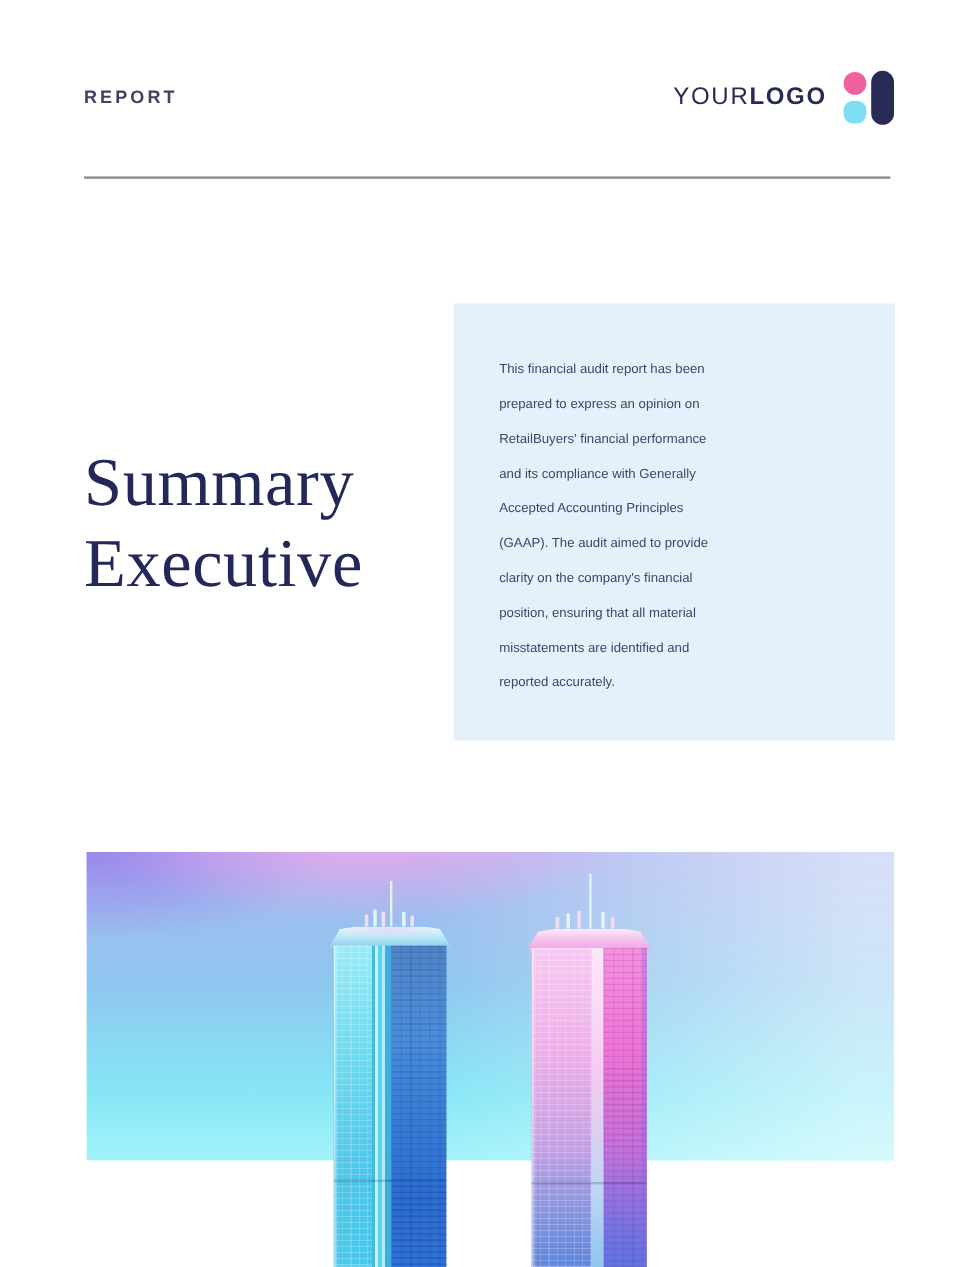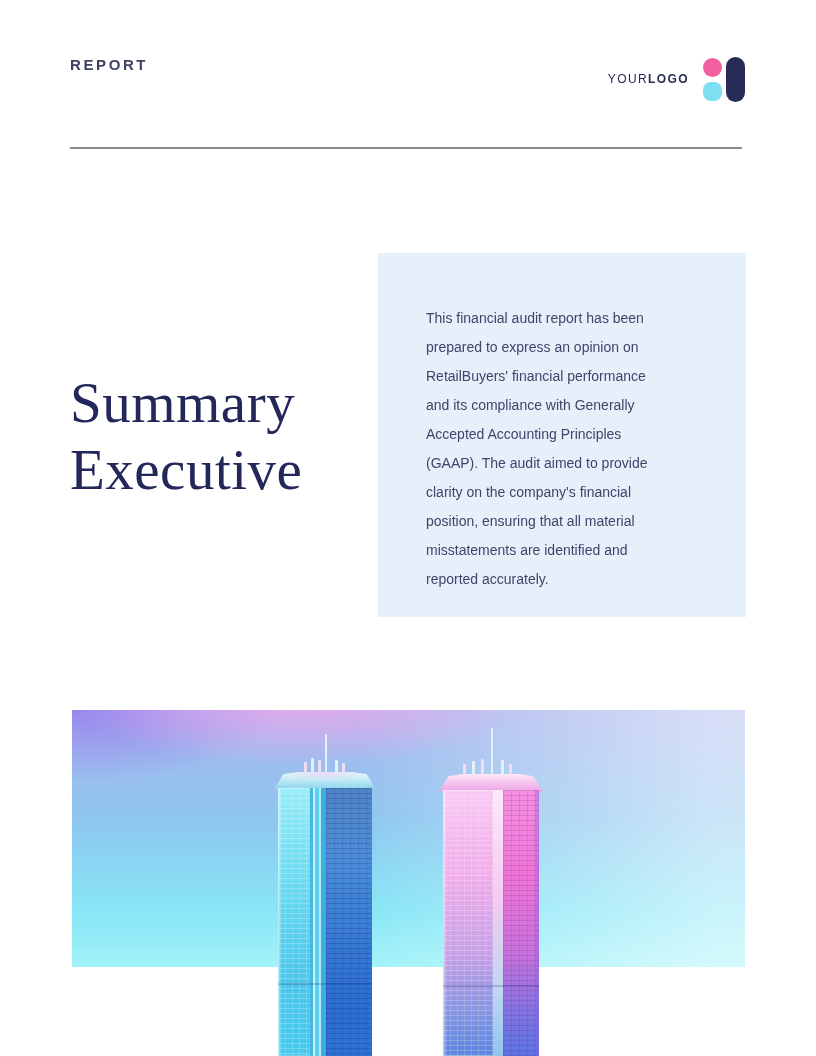--- a/index.html
+++ b/index.html
@@ -7,29 +7,29 @@
     position:relative;
     width:816px;height:1056px;
     background:#ffffff;
     overflow:hidden;
     font-family:"Liberation Sans", sans-serif;
   }
 
   
   .header{
     position:absolute;left:70px;right:71px;top:56px;height:50px;
-    display:flex;justify-content:space-between;align-items:flex-start;
+    display:flex;justify-content:space-between;align-items:center;
   }
   .kicker{
     font-size:15px;font-weight:600;letter-spacing:2.6px;
     color:var(--kicker,#3e4363);
   }
   .logo{display:flex;align-items:center;gap:14px;}
   .logo-text{
-    font-size:12px;letter-spacing:1.4px;color:var(--navy,#272b55);
+    font-size:20px;letter-spacing:1.4px;color:var(--navy,#272b55);
     font-weight:400;
   }
   .logo-text b{font-weight:800;}
   .logo-mark{display:flex;align-items:center;gap:4px;height:46px;}
   .logo-col{display:flex;flex-direction:column;gap:5px;}
   .dot{width:19px;height:19px;border-radius:50%;display:block;}
   .dot-pink{background:var(--logo-pink,#f2619f);}
   .dot-cyan{background:var(--logo-cyan,#7edff2);border-radius:42%;}
   .pill{width:19px;height:45px;border-radius:10px;background:var(--navy,#232350);display:block;}
 
@@ -48,22 +48,22 @@
   .headline span{display:block;}
 
   
   .info-box{
     position:absolute;left:378px;top:253px;width:368px;height:364px;
     background:var(--box-bg,#e6f0fb);
     box-sizing:border-box;
     padding:41px 24px 0 38px;
   }
   .info-box p{
-    margin:10px;
-    font-size:14px;line-height:29px;
+    margin:0;
+    font-size:11px;line-height:29px;
     color:var(--body-text,#3e4569);
     white-space:pre-line;
   }
 
   
   .hero{
     position:absolute;left:72px;top:710px;width:673px;height:346px;margin:0;
     overflow:hidden;
   }
   .sky{

